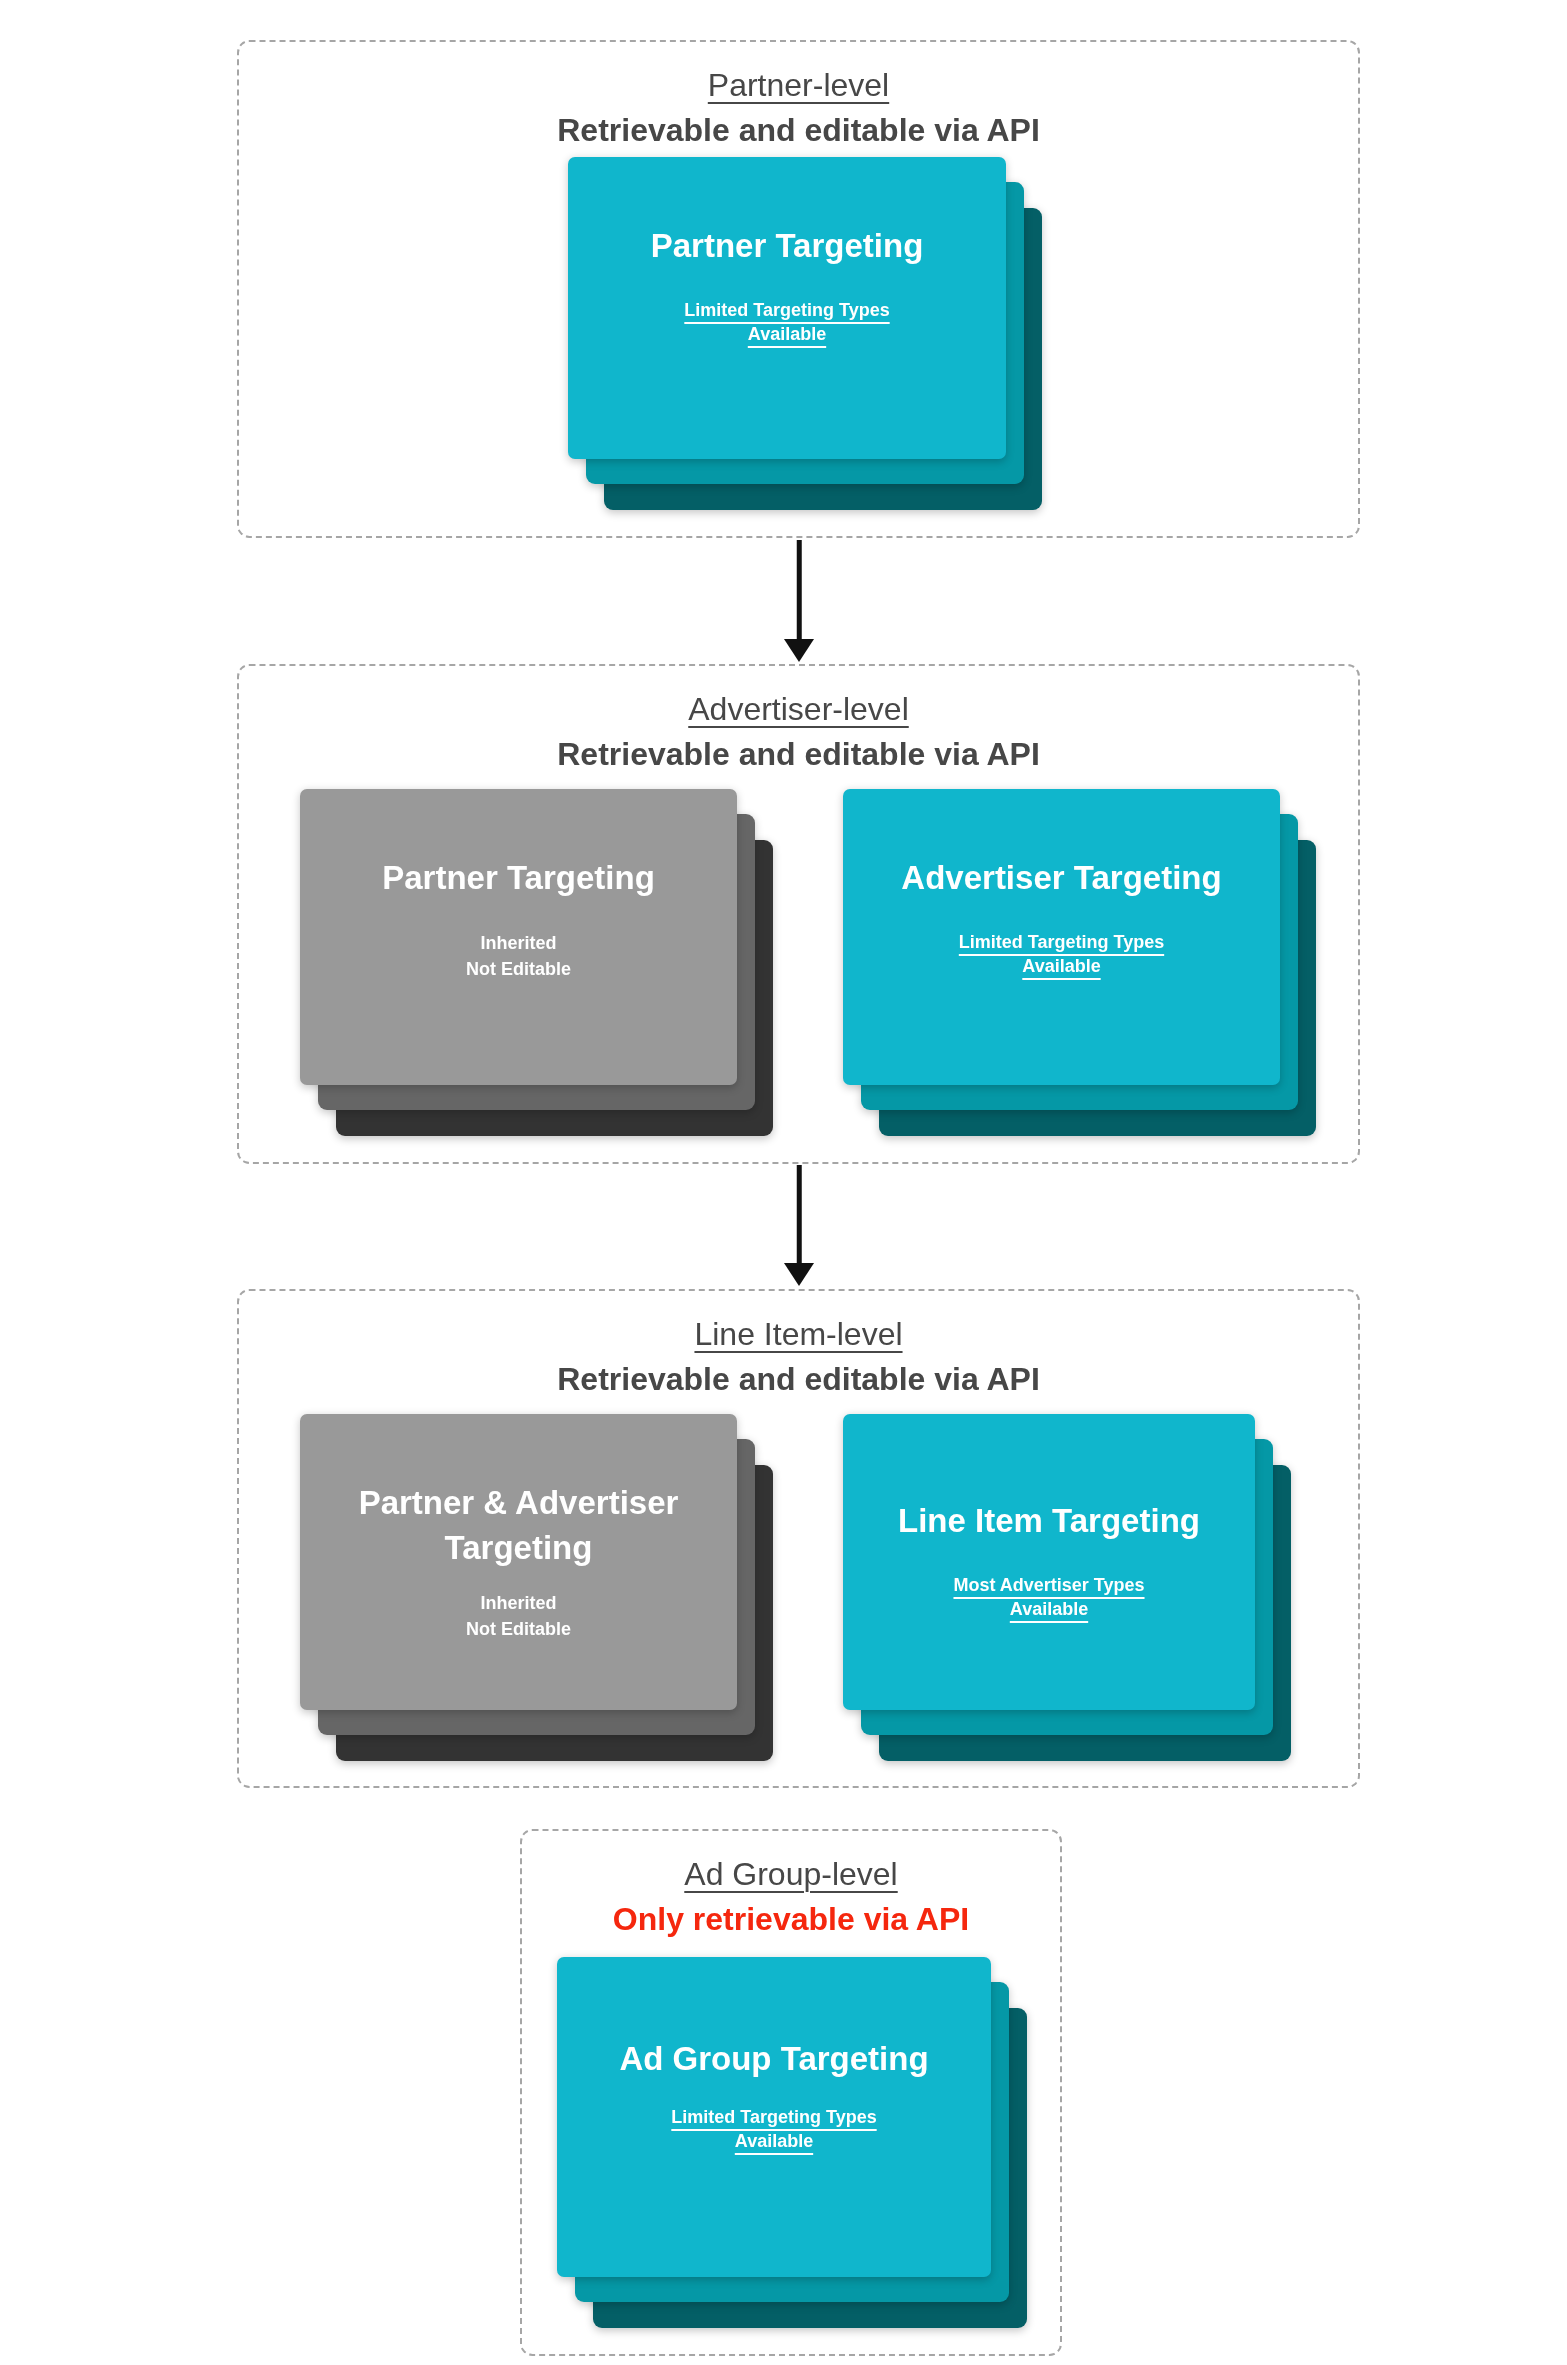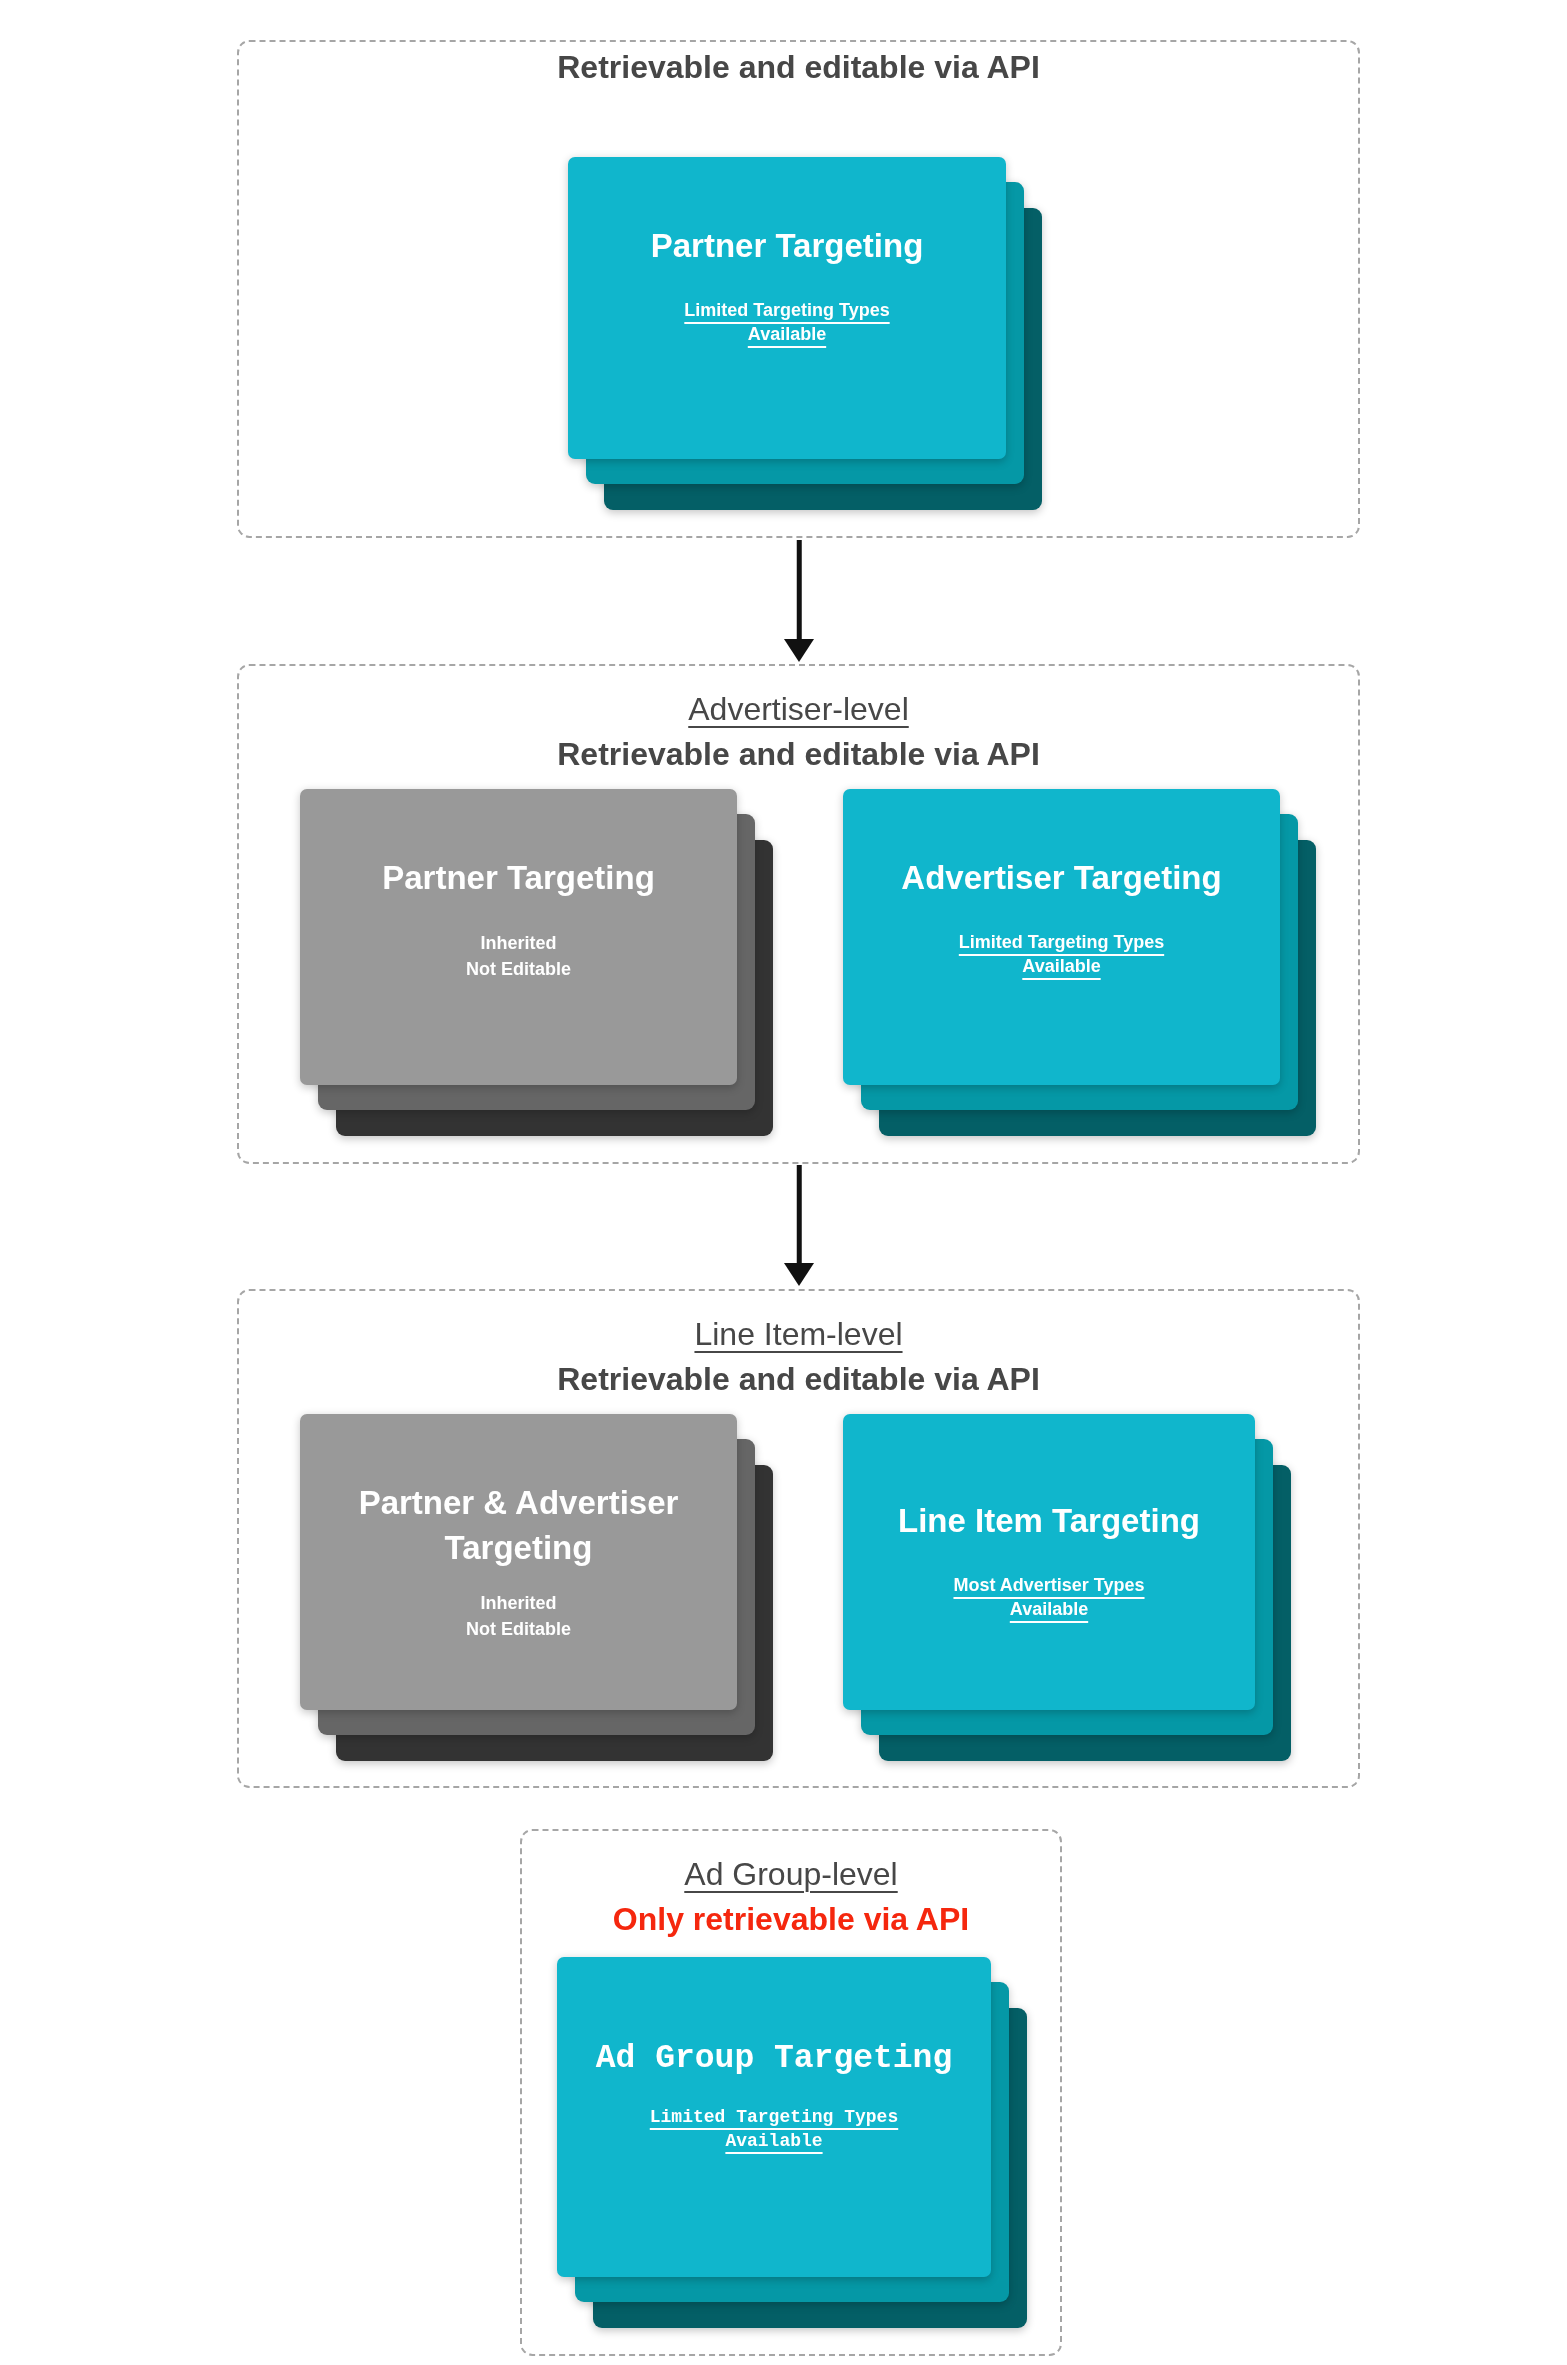--- a/index.html
+++ b/index.html
@@ -37,39 +37,40 @@
     box-shadow:0 2.7px 8px rgba(0,0,0,.22);
     color:var(--white,#ffffff);display:flex;flex-direction:column;align-items:center;
     padding-top:67px;text-align:center;
   }
   .card-heading{font-size:33px;font-weight:700;line-height:1.35;max-width:397px;}
   .card-sub{font-size:18px;font-weight:700;line-height:1.38;margin-top:29px;}
   .card-sub.underlined div{
     text-decoration:underline;text-underline-offset:6.3px;text-decoration-thickness:2.2px;
   }
   .card-sub.plain{line-height:1.45;}
-  .pt-56{} .pt-90{padding-top:80px;font-family:Liberation Mono, monospace;} .pt-95{padding-top:85px;}
+  .pt-56{} .pt-90{padding-top:80px;} .pt-95{padding-top:85px;}
   .mt-22{margin-top:19.6px;} .mt-26{margin-top:23px;}
   .arrow{position:absolute;width:30px;}
   .arrow .shaft{
     position:absolute;left:50%;transform:translateX(-50%);
     top:0;bottom:21.4px;width:4.5px;background:#111;
   }
   .arrow .head{
     position:absolute;bottom:0;left:0;width:0;height:0;
     border-left:15px solid transparent;border-right:15px solid transparent;
     border-top:23px solid #111;
   }
 </style>
 </head>
 <body>
 
 <div class="canvas">
 
   <div class="section" style="left:237px;top:40px;width:1123px;height:498px;">
+    <div class="sec-title">Partner-level</div>
     <div class="sec-subtitle">Retrievable and editable via API</div>
     <div class="stack" style="left:329px;top:115px;width:438px;height:302px;">
       <div class="layer l3 bg-teal-dark"></div>
       <div class="layer l2 bg-teal-mid"></div>
       <div class="card bg-teal">
         <div class="card-heading">Partner Targeting</div>
         <div class="card-sub underlined">
           <div>Limited Targeting Types</div>
           <div>Available</div>
         </div>

